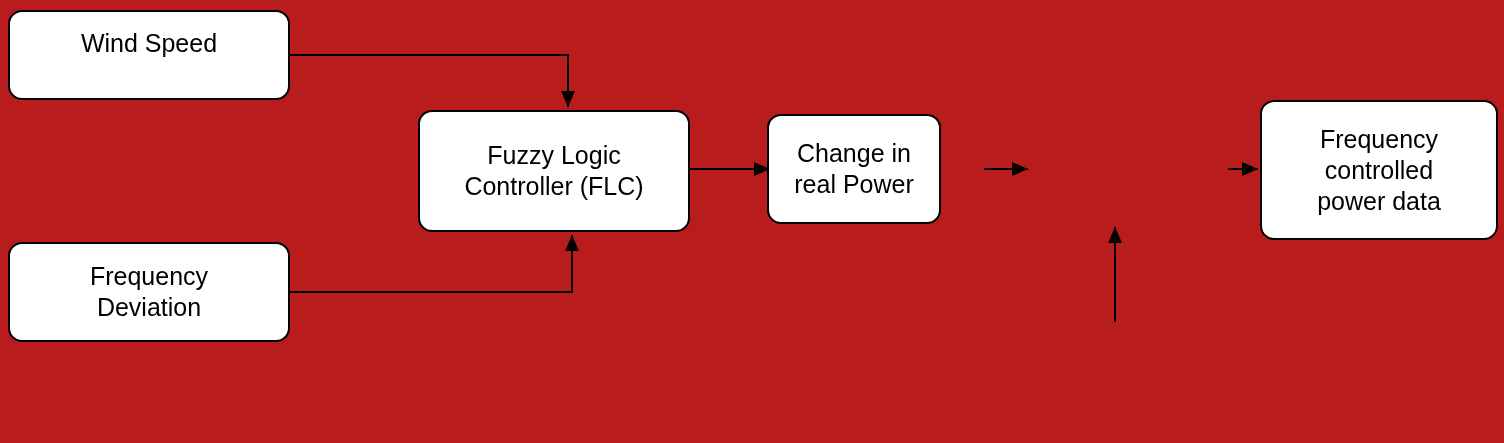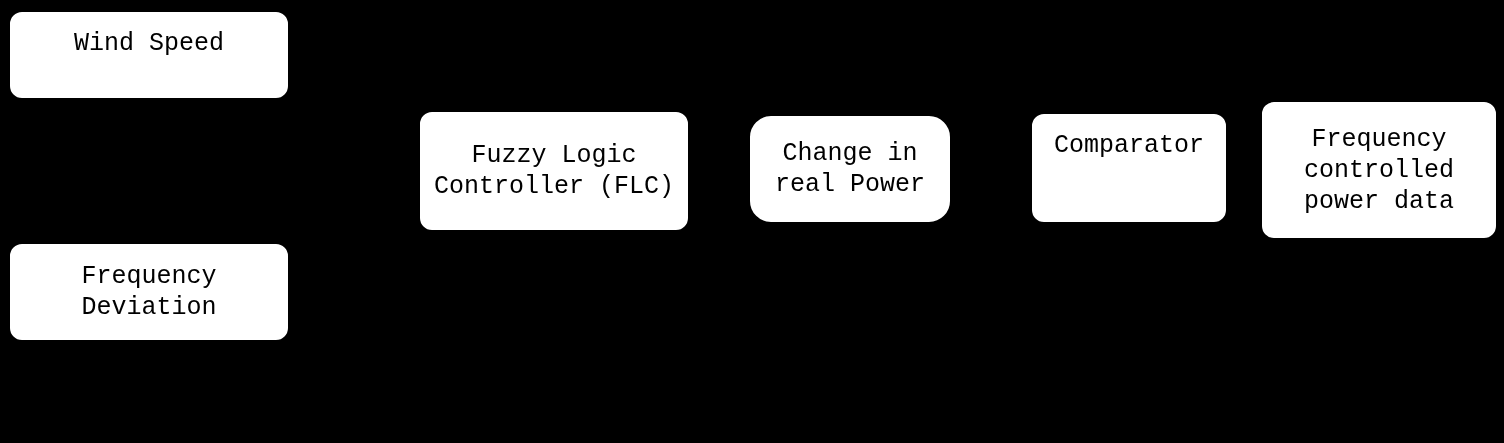--- a/index.html
+++ b/index.html
@@ -4,22 +4,22 @@
 <style>
   html, body {
     margin: 0;
     padding: 0;
     background: #ffffff;
   }
   .canvas {
     position: relative;
     width: 1504px;
     height: 443px;
-    background: #000000;
-    font-family: Liberation Mono, monospace;
+    background: #b91c1c;
+    font-family: Liberation Sans, sans-serif;
     color: #000000;
     overflow: hidden;
   }
   .arrows {
     position: absolute;
     top: 0;
     left: 0;
     width: 1504px;
     height: 443px;
     pointer-events: none;
@@ -44,21 +44,21 @@
   .node.valign-top {
     align-items: flex-start;
   }
   .node.valign-top .label {
     padding-top: 16px;
   }
   
   #node-wind-speed                      { left: 8px;    top: 10px;  width: 282px; height: 90px;  }
   #node-frequency-deviation             { left: 8px;    top: 242px; width: 282px; height: 100px; }
   #node-flc                             { left: 418px;  top: 110px; width: 272px; height: 122px; }
-  #node-change-in-real-power            { left: 748px;  top: 114px; width: 204px; height: 110px; border-radius: 23px; }
+  #node-change-in-real-power            { left: 767px;  top: 114px; width: 174px; height: 110px; }
   #node-comparator                      { left: 1030px; top: 112px; width: 198px; height: 112px; }
   #node-frequency-controlled-power-data { left: 1260px; top: 100px; width: 238px; height: 140px; }
   #node-rate-of-change-of-frequency     { left: 1000px; top: 322px; width: 262px; height: 113px; }
 </style>
 </head>
 <body>
 
 <div class="canvas">
 
   <svg class="arrows" viewBox="0 0 1504 443" xmlns="http://www.w3.org/2000/svg">
@@ -87,23 +87,20 @@
   <div class="node" id="node-flc">
     <span class="label">Fuzzy Logic
 Controller (FLC)</span>
   </div>
 
   <div class="node" id="node-change-in-real-power">
     <span class="label">Change in
 real Power</span>
   </div>
 
-  <div class="node valign-top" id="node-comparator">
-    <span class="label">Comparator</span>
-  </div>
 
   <div class="node" id="node-frequency-controlled-power-data">
     <span class="label">Frequency
 controlled
 power data</span>
   </div>
 
 
 </div>
 

